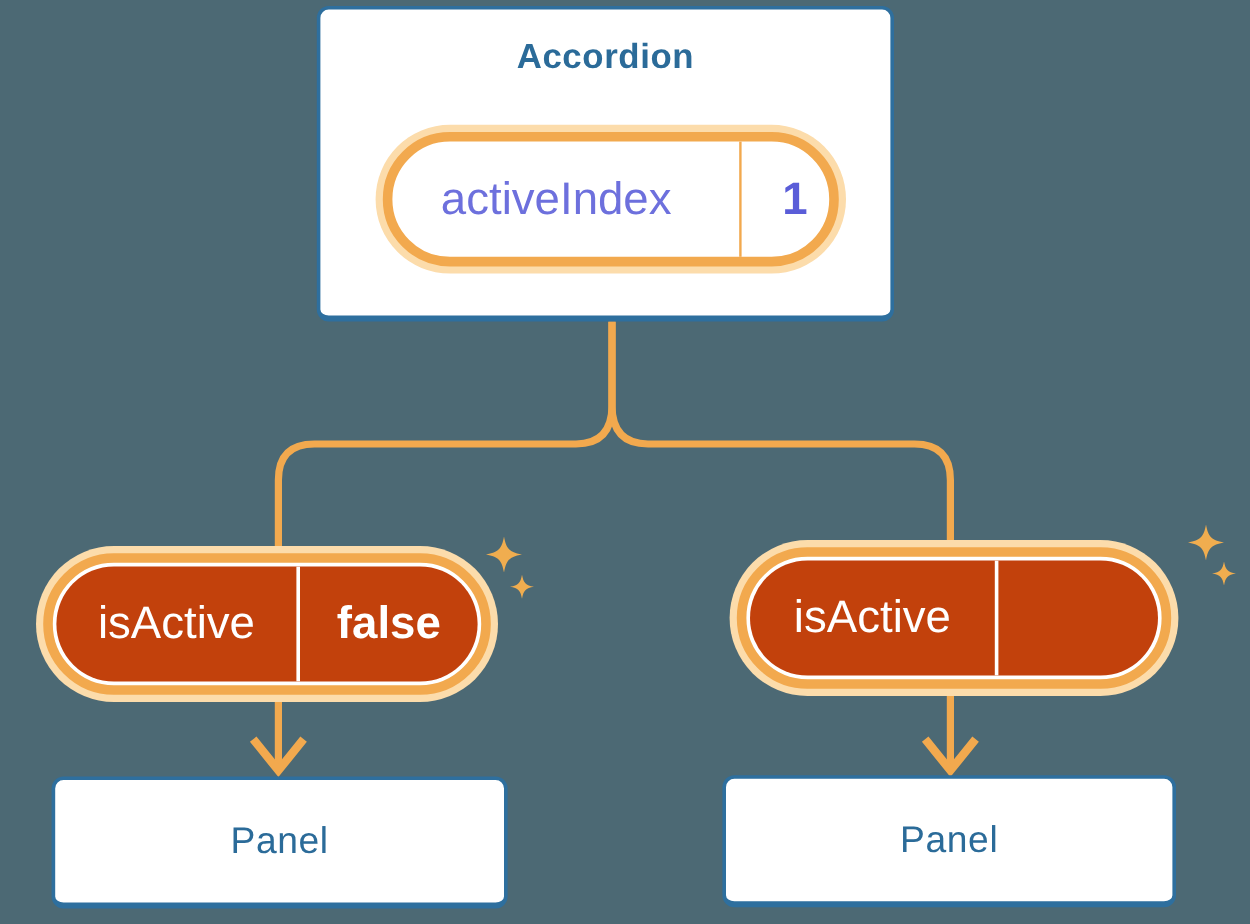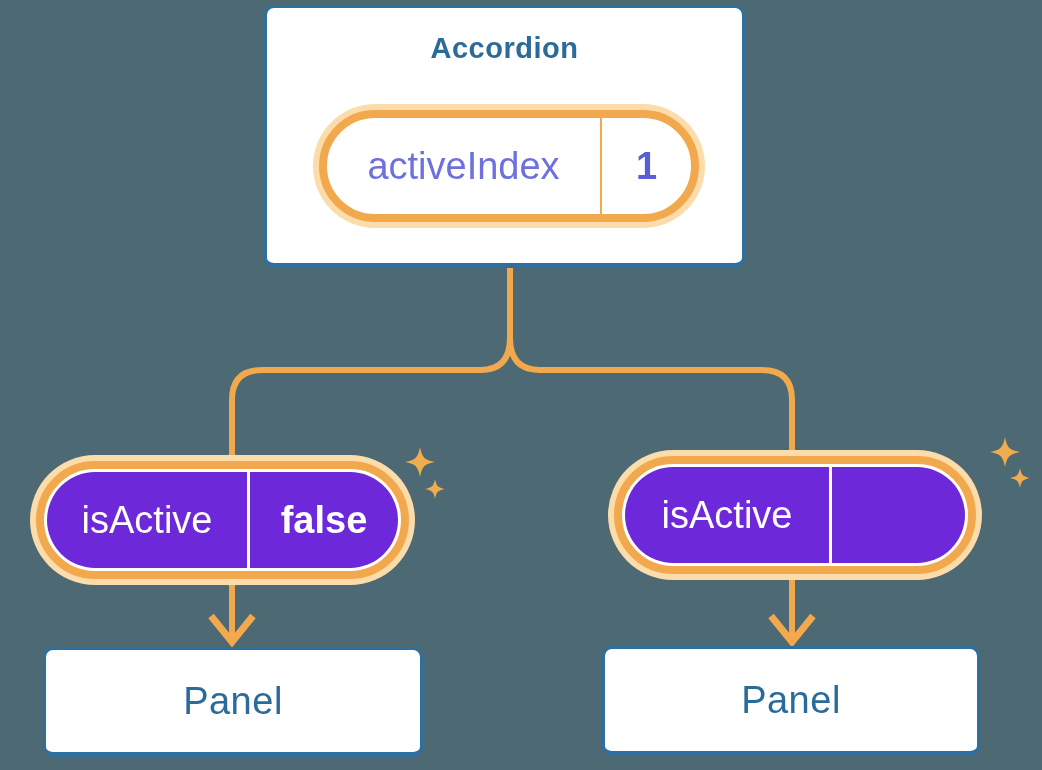--- a/index.html
+++ b/index.html
@@ -17,46 +17,46 @@
     border: 3px solid #2e6f9e; border-bottom-width: 5px; border-radius: 10px;
     z-index: 2;
   }
   .root-card { left: 264px; top: 5px; width: 481px; height: 263px; }
   .card-title {
     text-align: center; margin-top: 24px;
     font-size: 29px; font-weight: 600; color: #2b6b99; letter-spacing: 0.5px;
   }
   .panel {
     display: flex; align-items: center; justify-content: center;
-    font-size: 38px; font-weight: 500; color: #2b6b99; letter-spacing: 0.5px;
+    font-size: 31px; font-weight: 500; color: #2b6b99; letter-spacing: 0.5px;
   }
   .panel-left  { left: 43px;  top: 647px; width: 380px; height: 110px; }
   .panel-right { left: 602px; top: 646px; width: 378px; height: 110px; }
 
   .pill {
     position: absolute; box-sizing: border-box; display: flex;
     background: #ffffff;
     border: 8px solid #f2a94e; border-radius: 999px;
     box-shadow: 0 0 0 6px #fcdcab;
     z-index: 3; font-size: 38px;
   }
-  .pill-top   { left: 319px; top: 110px; width: 380px; height: 112px; }
+  .pill-top   { left: 319px; top: 110px; width: 380px; height: 112px; gap: 16px; }
   .pill-left  { left: 36px;  top: 461px; width: 373px; height: 118px; }
   .pill-right { left: 614px; top: 456px; width: 362px; height: 118px; }
 
   .pill-label, .pill-value {
     display: flex; align-items: center; justify-content: center;
     white-space: nowrap;
   }
   .pill-top .pill-label { width: 75%; color: #6d70dd; }
   .pill-top .pill-sep   { width: 2px; background: #f2a94e; }
   .pill-top .pill-value { flex: 1; color: #5a5dd8; font-weight: 700; }
 
   .purple-inner {
-    flex: 1; margin: 3px; background: #6d28d9; border-radius: 999px;
+    flex: 1; margin: 3px; background: #c2410c; border-radius: 999px;
     display: flex; overflow: hidden; color: #ffffff;
   }
   .pill-left  .pill-label { width: 57%; }
   .pill-right .pill-label { width: 60%; }
   .purple-inner .pill-sep   { width: 3px; background: #ffffff; }
   .purple-inner .pill-value { flex: 1; font-weight: 700; }
 </style>
 </head>
 <body>
 

